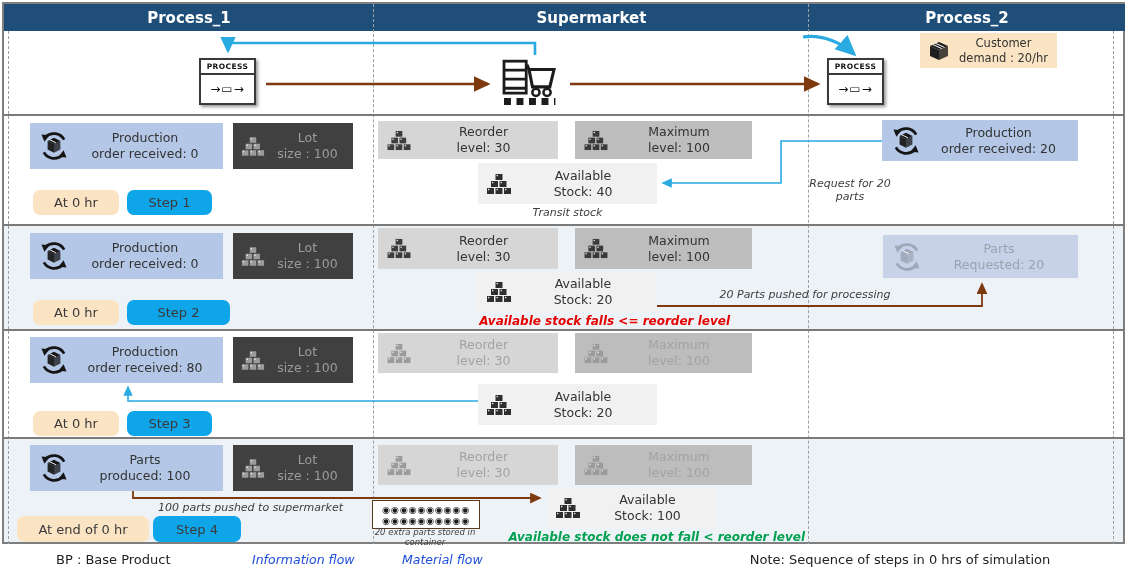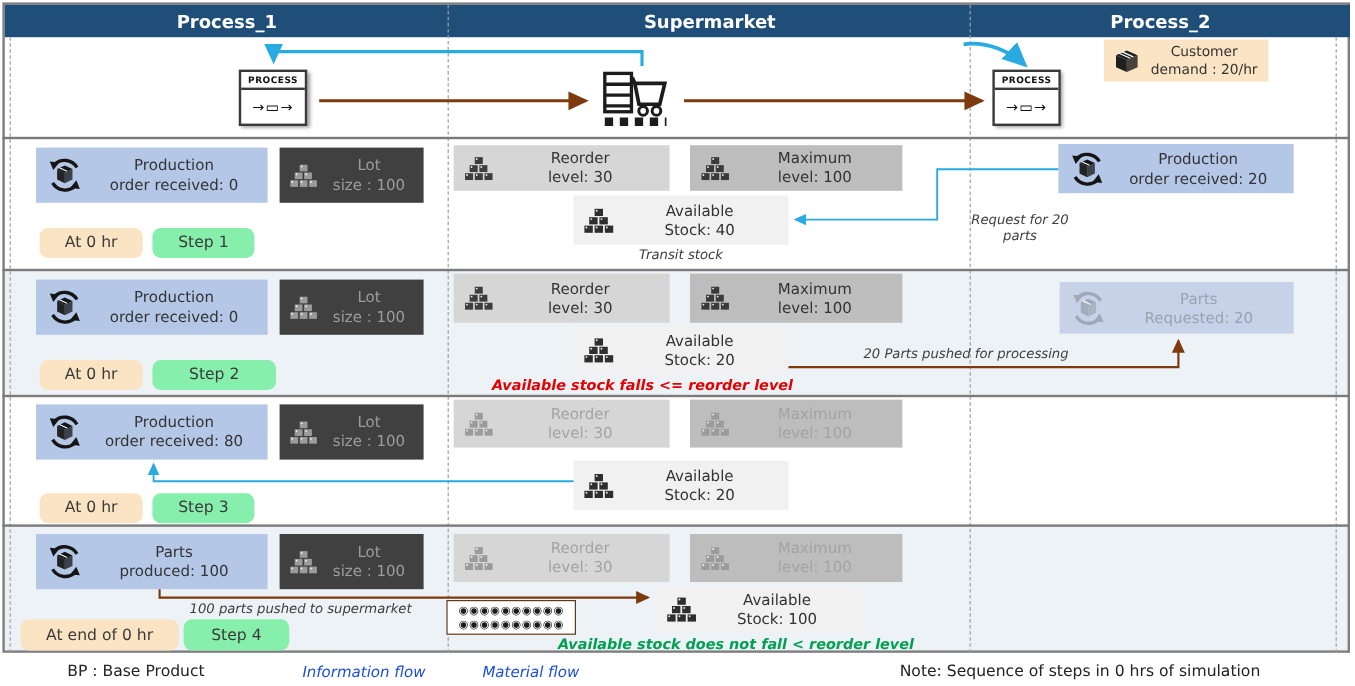--- a/index.html
+++ b/index.html
@@ -16,23 +16,23 @@
   .box .txt{flex:1;text-align:center;}
   .blue{background:#B4C7E7;}
   .blue.dim{background:#C7D2E8;color:#99A2AF;}
   .orange{background:#404040;color:#9C9C9C;}
   .grey1{background:#D6D6D6;}
   .grey2{background:#BDBDBD;}
   .dimtxt{color:#A3A3A3;}
   .avail{background:#F1F1F1;}
   .badge{position:absolute;display:flex;align-items:center;justify-content:center;border-radius:7px;font-size:13px;color:#3a3a3a;}
   .time{background:#FBE4C3;}
-  .stepb{background:#86efac;}
+  .stepb{background:#0ea5e9;}
   .ann{position:absolute;font-style:italic;font-size:11px;color:#3d3d3d;text-align:center;}
-  .alert{position:absolute;font-style:italic;font-weight:bold;font-size:12px;text-align:left;}
+  .alert{position:absolute;font-style:italic;font-weight:bold;font-size:12px;text-align:right;}
   .alert.red{color:#E50000;}
   .alert.green{color:#00A050;}
   .procicon{position:absolute;width:57px;background:#fff;border:2px solid #3a3a3a;box-shadow:2px 2px 3px rgba(0,0,0,.4);box-sizing:border-box;}
   .procicon .cap{font-size:7.5px;font-weight:bold;letter-spacing:.4px;text-align:center;border-bottom:2px solid #3a3a3a;padding:2px 0;color:#111;}
   .procicon .bod{height:28px;display:flex;align-items:center;justify-content:center;font-size:12px;color:#111;letter-spacing:1px;}
   .custbox{position:absolute;left:920px;top:33px;width:137px;height:35px;background:#FBE4C3;display:flex;align-items:center;gap:8px;padding:0 8px;box-sizing:border-box;}
   .custbox .txt{flex:1;text-align:center;font-size:11.5px;line-height:1.3;color:#333;}
   .container-box{position:absolute;border:1px solid #5c3a1e;background:#fff;display:flex;flex-direction:column;align-items:center;justify-content:center;font-size:9.5px;line-height:11px;letter-spacing:.5px;color:#1c1c1c;}
   .overlay{position:absolute;left:0;top:0;pointer-events:none;}
   .stroke-info{stroke:#29ABE2;fill:none;}
@@ -350,20 +350,24 @@
       <div class="txt">
           <div>Available</div>
           <div>Stock: 100</div>
         </div>
     </div>
     <div class="ann" style="left:148px;top:63px;width:205px;">100 parts pushed to supermarket</div>
     <div class="container-box" style="left:372px;top:62px;width:106px;height:27px;">
       <div>◉◉◉◉◉◉◉◉◉◉</div>
       <div>◉◉◉◉◉◉◉◉◉◉</div>
     </div>
+    <div class="ann" style="left:352px;top:90px;width:146px;font-size:8.5px;line-height:9.5px;">
+      <div>20 extra parts stored in</div>
+      <div>container</div>
+    </div>
     <div class="alert green" style="left:465px;top:92px;width:340px;font-style:italic;">Available stock does not fall &lt; reorder level</div>
   </div>
 
   <svg class="overlay" width="1129" height="572" viewBox="0 0 1129 572">
     <defs>
       <marker id="mInfo" markerWidth="8" markerHeight="8" refX="5.5" refY="3" orient="auto">
         <path d="M0,0 L6.5,3 L0,6 Z" class="fill-info"></path>
       </marker>
       <marker id="mMat" markerWidth="8" markerHeight="8" refX="5.5" refY="3" orient="auto">
         <path d="M0,0 L6.5,3 L0,6 Z" class="fill-mat"></path>

